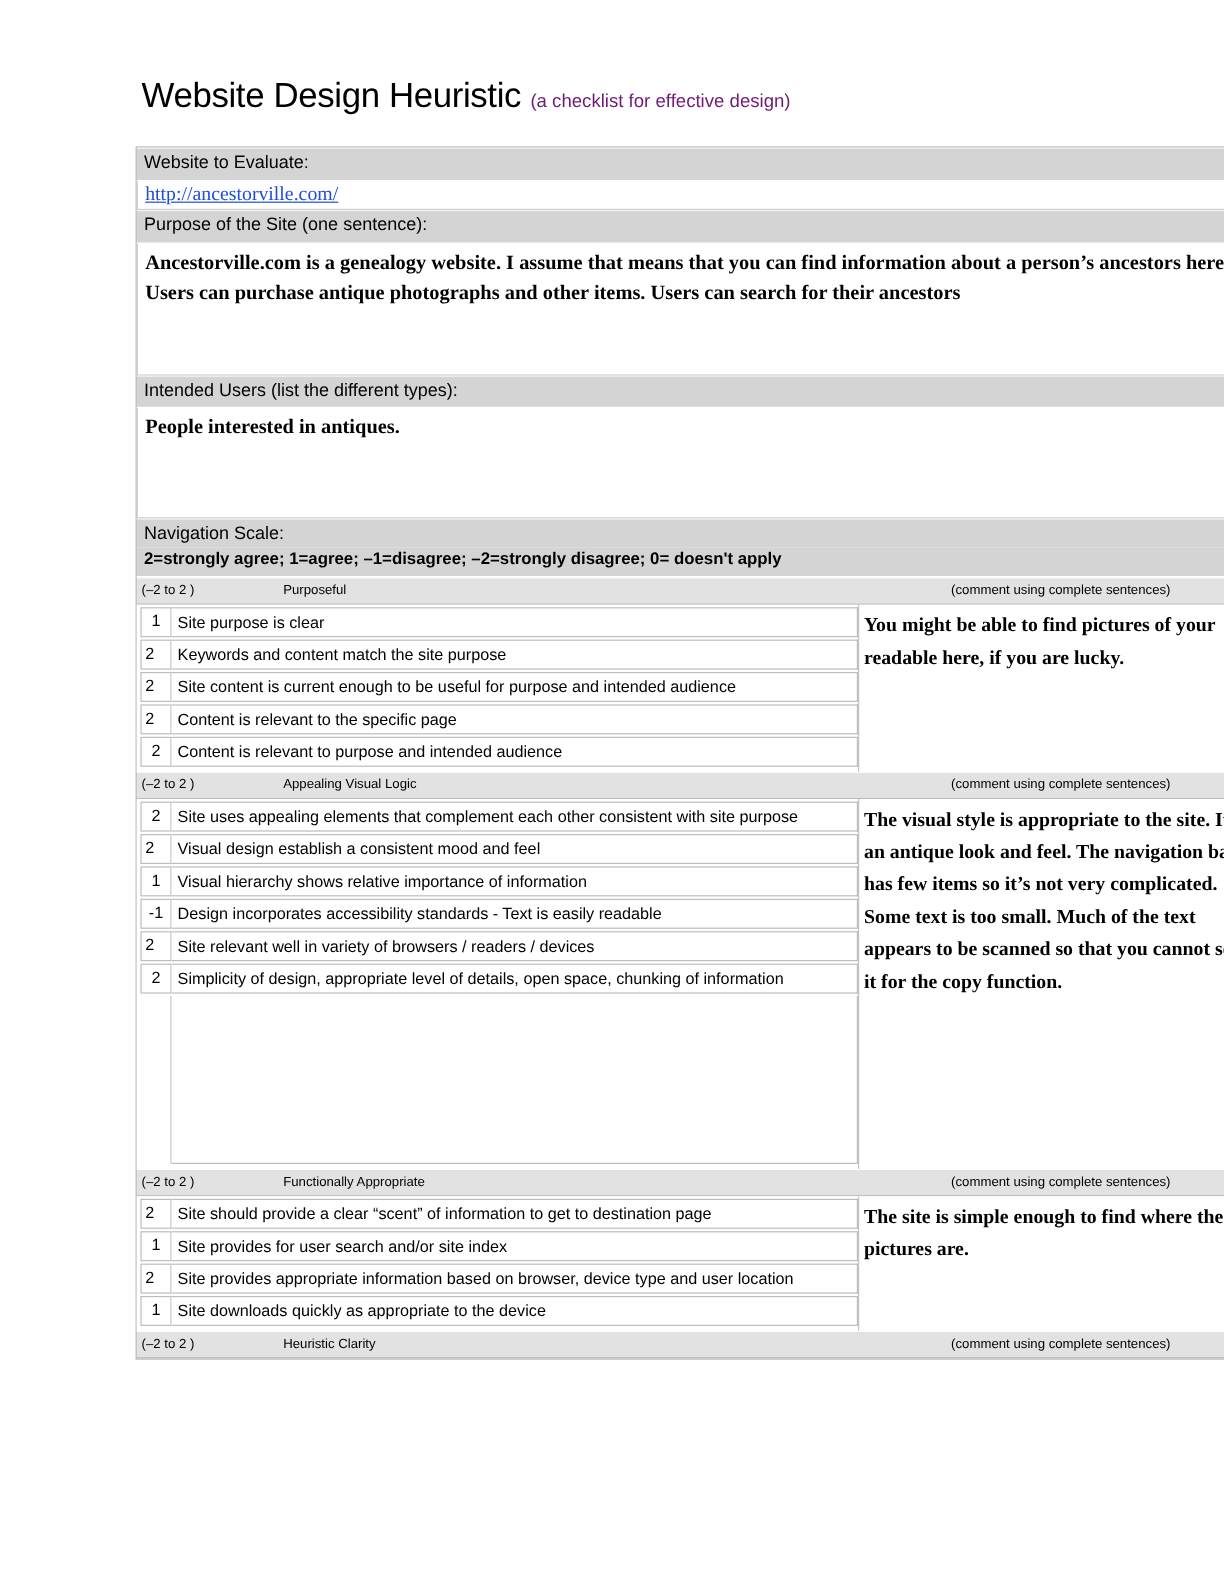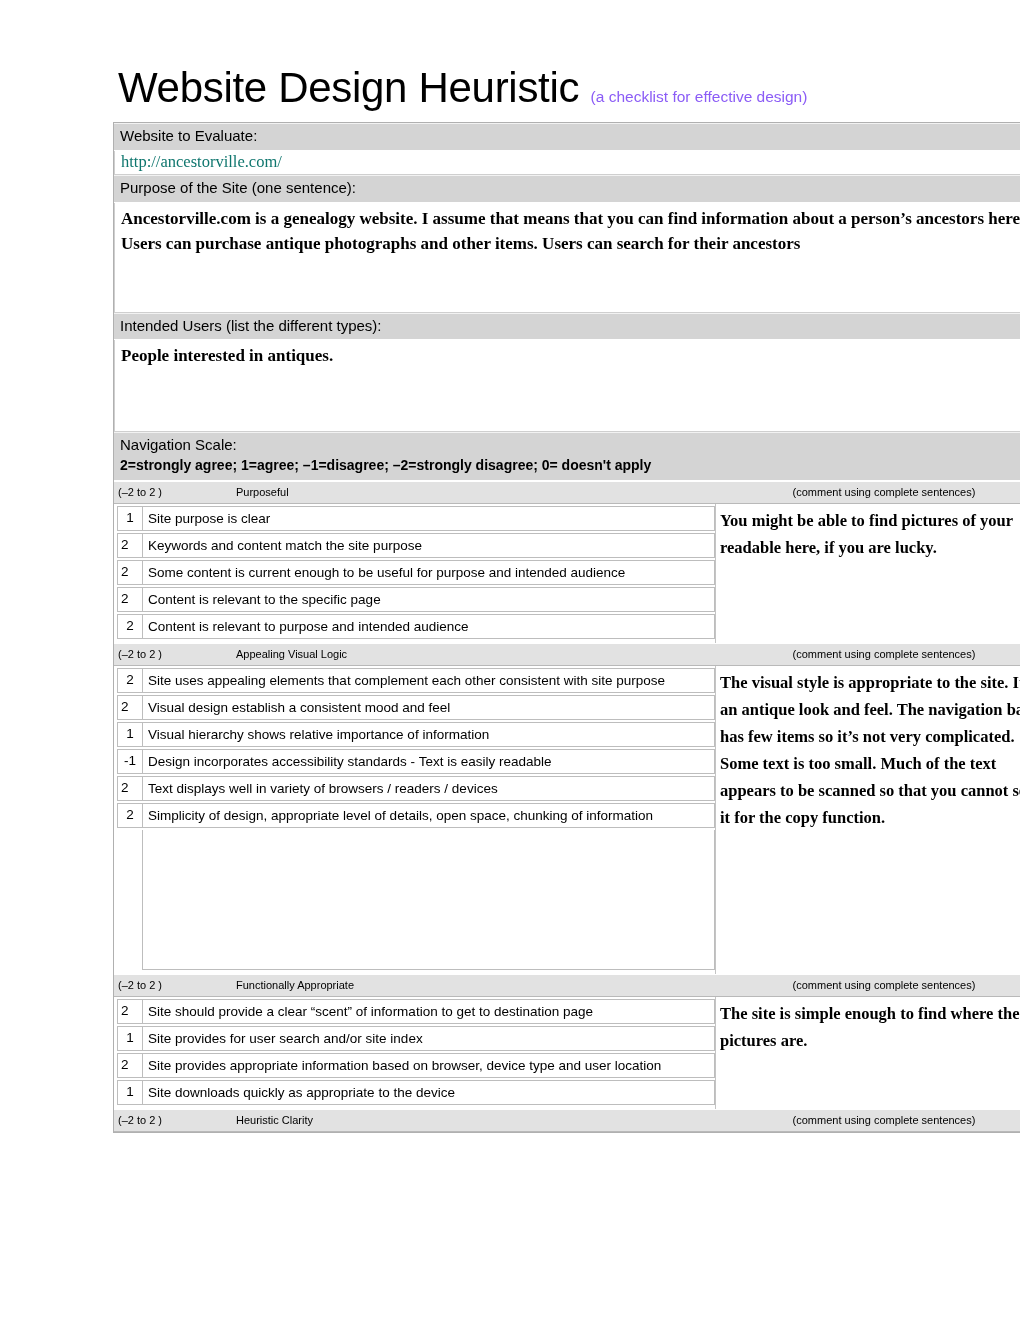--- a/index.html
+++ b/index.html
@@ -24,30 +24,30 @@
   
   .title-block {
     position: absolute;
     left: 118px;
     top: 64px;
     width: 800px;
     white-space: nowrap;
   }
   .title-main {
     font-family: "Liberation Sans", sans-serif;
-    font-size: 42px;
+    font-size: 29px;
     font-weight: 400;
     letter-spacing: -0.3px;
     color: #000;
   }
   .title-sub {
     font-family: "Liberation Sans", sans-serif;
     font-size: 15.5px;
     font-weight: 400;
-    color: #8b5cf6;
+    color: #701a75;
   }
 
   
   .sheet {
     position: absolute;
     left: 113px;
     top: 122px;
     width: 946px;
     border: 1px solid #b0b0b0;
     box-sizing: border-box;
@@ -86,21 +86,22 @@
   }
 
   .url-row {
     height: 24px;
     line-height: 20px;
     padding-top: 1px;
   }
   .url-link {
     font-family: "Liberation Serif", serif;
     font-size: 16.5px;
-    color: #0f766e;
+    color: #1d4ed8;
+    text-decoration: underline;
   }
 
   .serif-body {
     font-family: "Liberation Serif", serif;
     font-size: 17px;
     font-weight: bold;
     line-height: 25px;
     color: #000;
   }
 
@@ -236,21 +237,21 @@
             <div class="crit-row">
               <div class="score-cell center">1</div>
               <div class="crit-text">Site purpose is clear</div>
             </div>
             <div class="crit-row">
               <div class="score-cell left">2</div>
               <div class="crit-text">Keywords and content match the site purpose</div>
             </div>
             <div class="crit-row">
               <div class="score-cell left">2</div>
-              <div class="crit-text">Some content is current enough to be useful for purpose and intended audience</div>
+              <div class="crit-text">Site content is current enough to be useful for purpose and intended audience</div>
             </div>
             <div class="crit-row">
               <div class="score-cell left">2</div>
               <div class="crit-text">Content is relevant to the specific page</div>
             </div>
             <div class="crit-row">
               <div class="score-cell center">2</div>
               <div class="crit-text">Content is relevant to purpose and intended audience</div>
             </div>
           </div>
@@ -276,21 +277,21 @@
             <div class="crit-row">
               <div class="score-cell center">1</div>
               <div class="crit-text">Visual hierarchy shows relative importance of information</div>
             </div>
             <div class="crit-row">
               <div class="score-cell center">-1</div>
               <div class="crit-text">Design incorporates accessibility standards - Text is easily readable</div>
             </div>
             <div class="crit-row">
               <div class="score-cell left">2</div>
-              <div class="crit-text">Text displays well in variety of browsers / readers / devices</div>
+              <div class="crit-text">Site relevant well in variety of browsers / readers / devices</div>
             </div>
             <div class="crit-row">
               <div class="score-cell center">2</div>
               <div class="crit-text">Simplicity of design, appropriate level of details, open space, chunking of information</div>
             </div>
             <div class="crit-row" style="height: 140px;">
               <div class="score-cell" style="border-top: none; border-right: 1px solid rgb(189, 189, 189); border-bottom: none; border-left: none; border-image: initial;"></div>
               <div class="crit-text" style="border-top: none;"></div>
             </div>
           </div>

